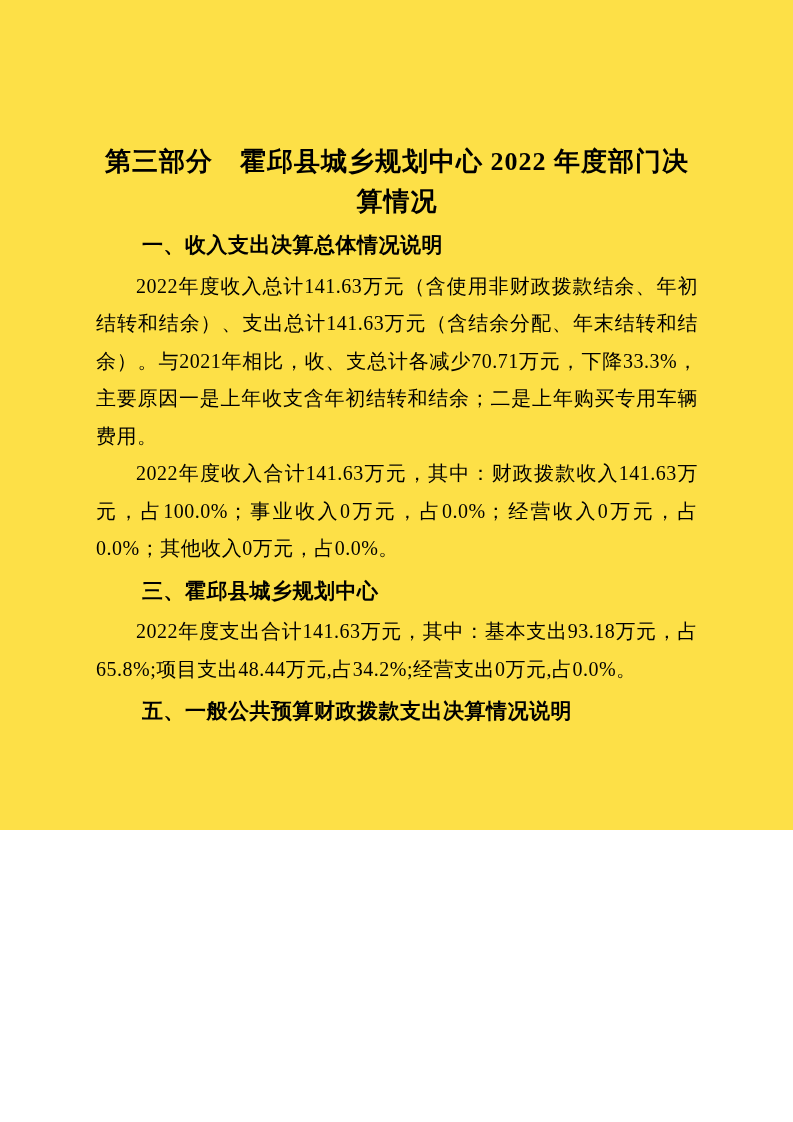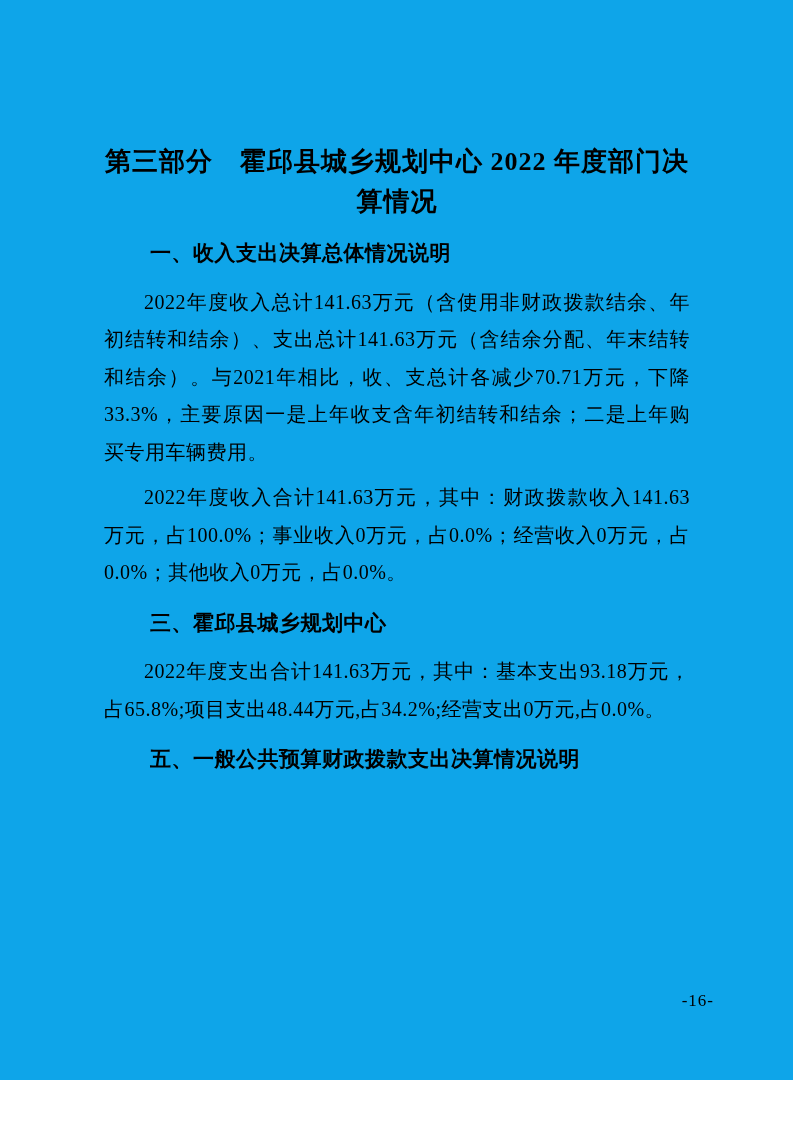--- a/index.html
+++ b/index.html
@@ -9,22 +9,22 @@
   }
   body {
     width: 793px;
     height: 1122px;
     font-family: "Liberation Serif", "DejaVu Serif", serif;
     color: #000000;
   }
   .page {
     position: relative;
     width: 793px;
-    height: 1080px;
-    background: #0ea5e9;
+    height: 830px;
+    background: #fde047;
     overflow: hidden;
   }
   .content {
     position: absolute;
     left: 96px;
     top: 142px;
     width: 602px;
   }
   .doc-title {
     margin: 0;
@@ -32,30 +32,30 @@
     font-weight: 700;
     line-height: 40px;
     text-align: center;
     letter-spacing: 1px;
     font-family: "Liberation Serif", "DejaVu Serif", serif;
   }
   .doc-title .title-line {
     display: block;
   }
   .sec-heading {
-    margin: 12px;
+    margin: 4px;
     font-size: 21px;
     font-weight: 700;
     line-height: 37.5px;
     text-indent: 2em;
     letter-spacing: 0.5px;
     font-family: "Liberation Sans", "DejaVu Sans", sans-serif;
   }
   .sec-para {
-    margin: 8px;
+    margin: 0;
     font-size: 20px;
     line-height: 37.5px;
     text-indent: 2em;
     text-align: justify;
     letter-spacing: 0.5px;
     font-family: "Liberation Serif", "DejaVu Serif", serif;
   }
   .page-number {
     position: absolute;
     top: 991px;

